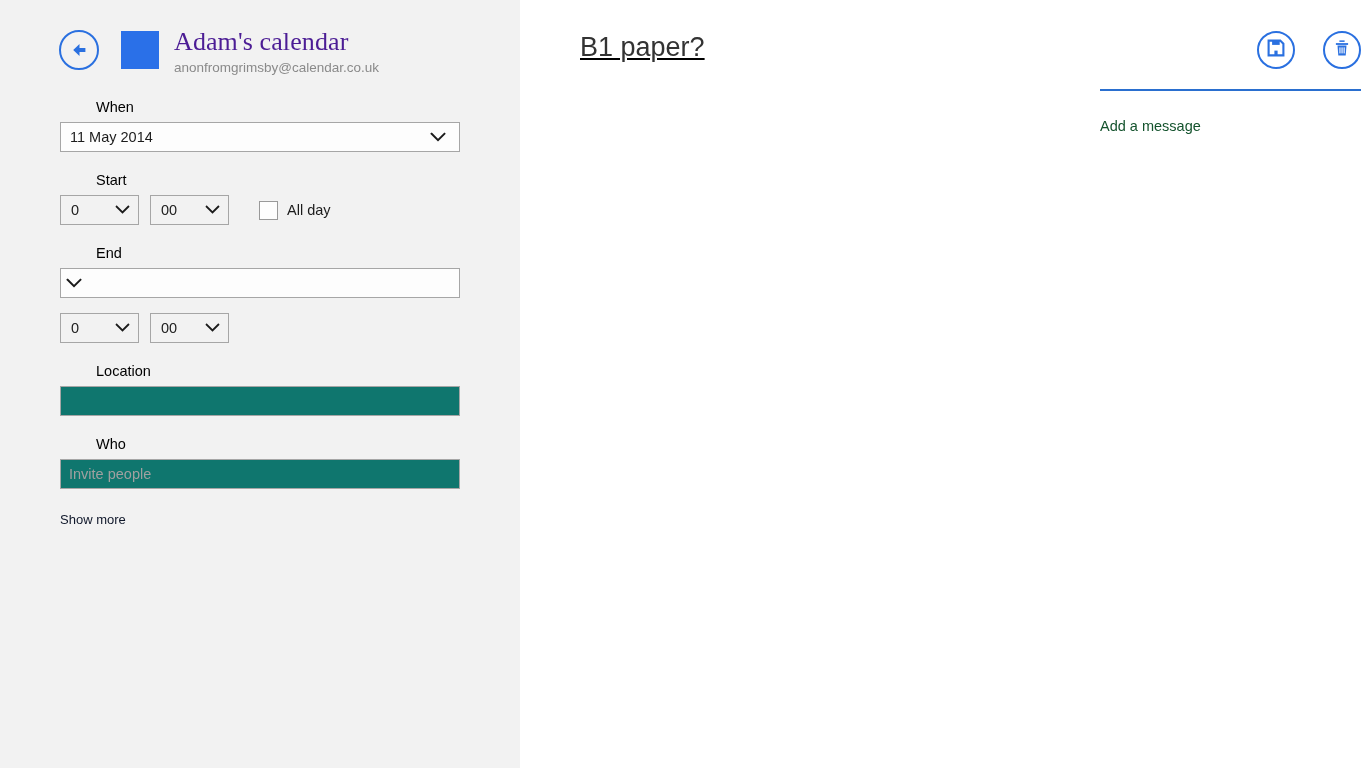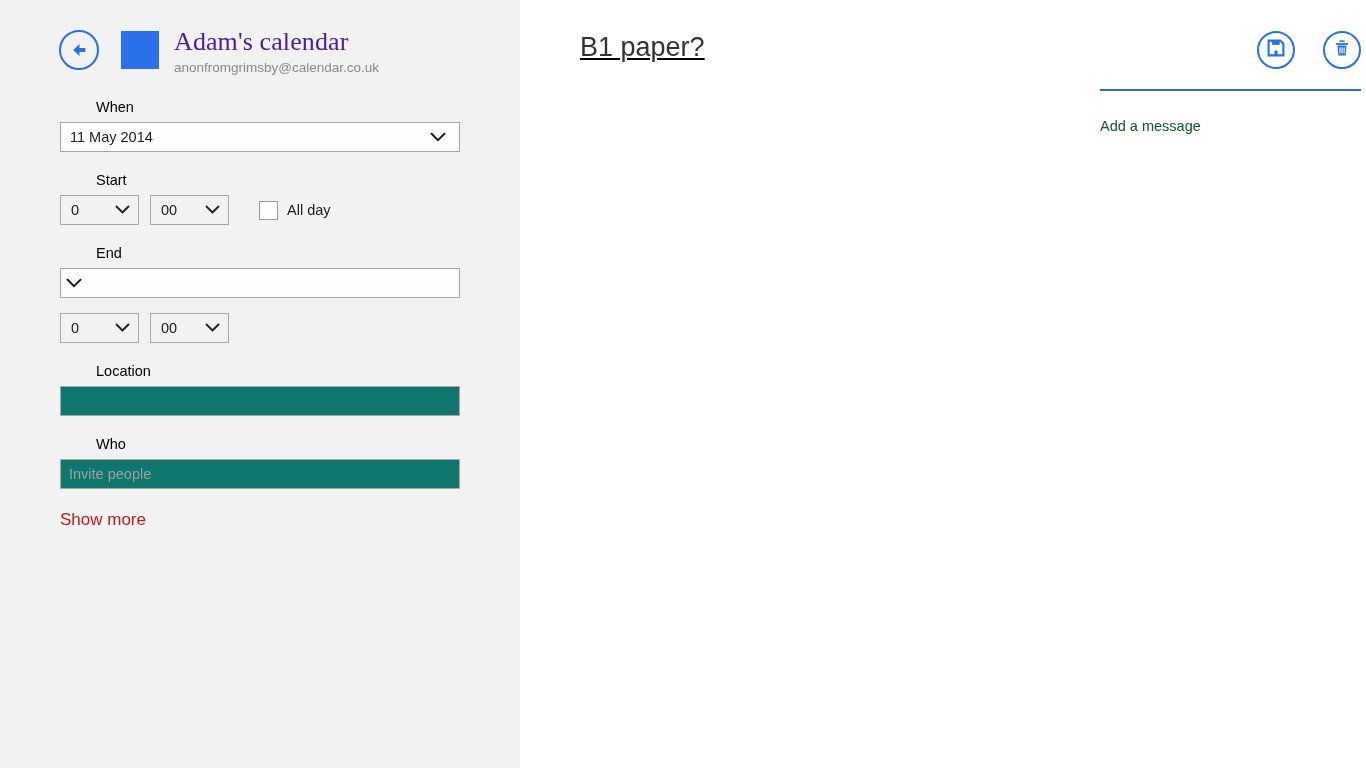--- a/index.html
+++ b/index.html
@@ -175,22 +175,22 @@
     font-family: "Liberation Sans", sans-serif;
     font-size: 14.5px;
     color: #1c1c1c;
     padding: 0 8px;
     outline: none;
     display: block;
   }
   .textfield::placeholder { color: #a0a0a0; }
 
   .show-more {
-    font-size: 17px;
-    color: #b91c1c;
+    font-size: 13px;
+    color: #0f172a;
     margin-top: 22px;
     cursor: pointer;
     display: inline-block;
     line-height: 18px;
   }
 
   
   .right-pane {
     flex: 1;
     height: 768px;

